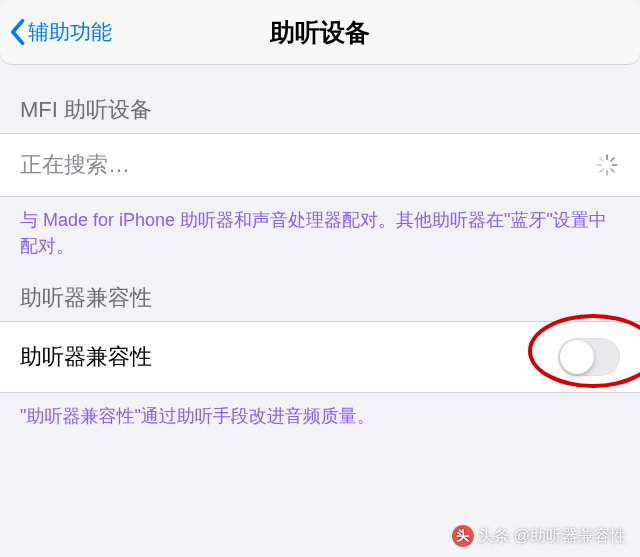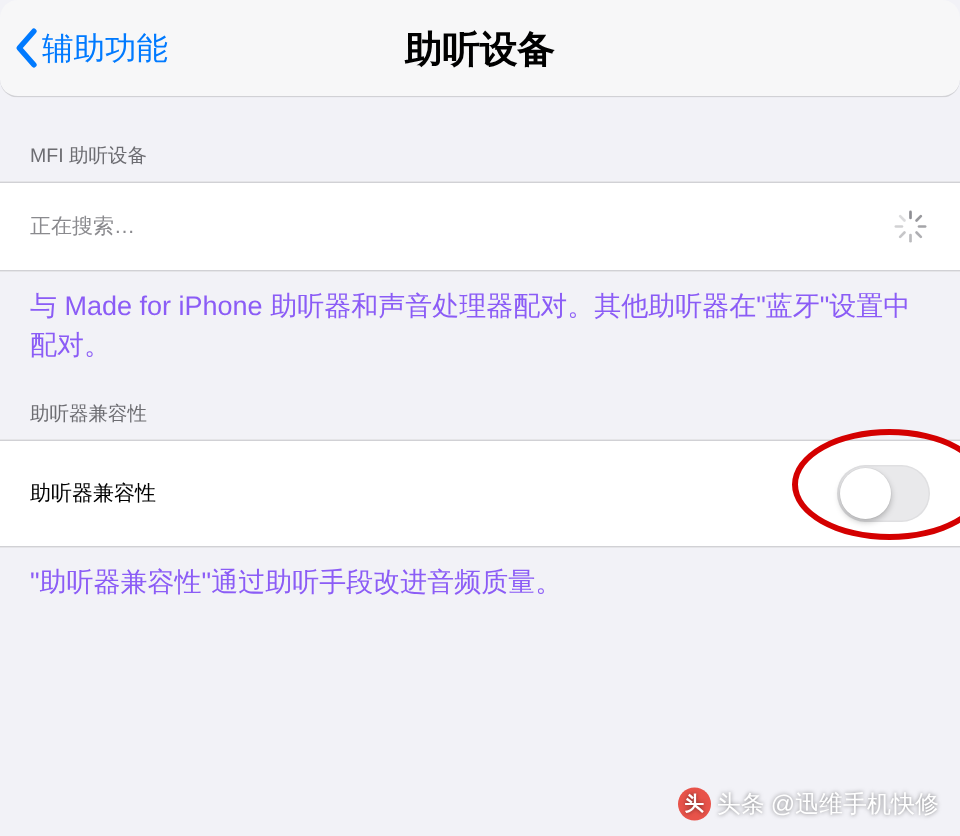--- a/index.html
+++ b/index.html
@@ -34,35 +34,35 @@
       left: 0; right: 0;
       text-align: center;
       font-size: 25px;
       font-weight: 600;
       color: #000;
       pointer-events: none;
     }
     .section-header {
       padding: 30px 8px 8px 20px;
       color: #6d6d72;
-      font-size: 13px;
+      font-size: 22px;
     }
     .section-header.tight { padding-top: 24px; }
     .cell {
       background: #fff;
       border-top: 1px solid #d1d1d5;
       border-bottom: 1px solid #d1d1d5;
       padding: 16px 20px;
       display: flex;
       align-items: center;
       justify-content: space-between;
       min-height: 60px;
     }
     .cell-label {
-      font-size: 14px;
+      font-size: 22px;
       color: #000;
       text-align: center;
     }
     .cell-label.searching { color: #8a8a8e; }
     .spinner {
       width: 26px; height: 26px;
       position: relative;
     }
     .spinner svg { width: 100%; height: 100%; }
     .section-footer {
@@ -160,14 +160,14 @@
     <div class="switch-knob"></div>
   </div>
   <div class="highlight-ellipse" style="right:-18px; top:-8px;"></div>
 </div>
 
 <div class="section-footer">"助听器兼容性"通过助听手段改进音频质量。</div>
 
 <div class="watermark">
   <div class="watermark-logo">头</div>
   <span>头条</span>
-  <span>@迅维手机快修</span>
+  <span>@助听器兼容性</span>
 </div>
 
 </body></html>

